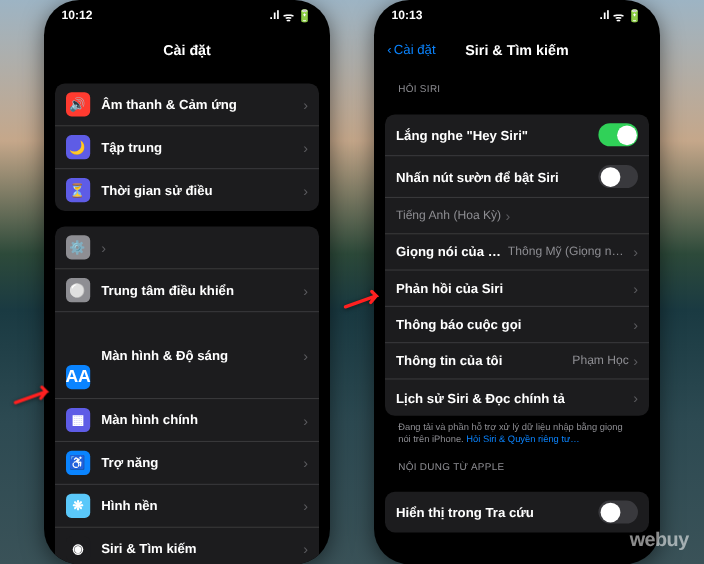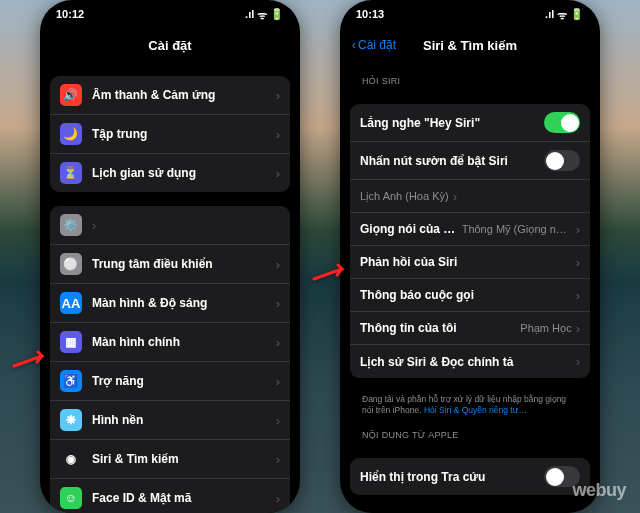--- a/index.html
+++ b/index.html
@@ -133,21 +133,21 @@
     height: 18px;
     border-radius: 50%;
     background: #fff;
     top: 1.5px;
   }
   .toggle.on::after { right: 1.5px; }
   .toggle.off::after { left: 1.5px; }
   .footer-text {
     font-size: 8.5px;
     color: #8e8e93;
-    padding: 16px 12px 0;
+    padding: 5px 12px 0;
     line-height: 1.3;
   }
   .footer-text a { color: #0a84ff; text-decoration: none; }
   .arrow {
     position: absolute;
     z-index: 10;
   }
   .arrow svg { filter: drop-shadow(0 1px 2px rgba(0,0,0,0.5)); }
   .watermark {
     position: absolute;
@@ -184,36 +184,36 @@
             <div class="row-label">Âm thanh &amp; Cảm ứng</div>
             <div class="chevron">›</div>
           </div>
           <div class="row">
             <div class="row-icon" style="background: rgb(94, 92, 230); font-size: 12px; color: rgb(255, 255, 255); font-weight: 700;">🌙</div>
             <div class="row-label">Tập trung</div>
             <div class="chevron">›</div>
           </div>
           <div class="row">
             <div class="row-icon" style="background: rgb(94, 92, 230); font-size: 12px; color: rgb(255, 255, 255); font-weight: 700;">⏳</div>
-            <div class="row-label">Lịch gian sử dụng</div>
+            <div class="row-label">Thời gian sử điều</div>
             <div class="chevron">›</div>
           </div>
         </div>
         <div class="section">
           <div class="row">
             <div class="row-icon" style="background: rgb(142, 142, 147); font-size: 12px; color: rgb(255, 255, 255); font-weight: 700;">⚙️</div>
             <div class="chevron">›</div>
           </div>
           <div class="row">
             <div class="row-icon" style="background: rgb(142, 142, 147); font-size: 12px; color: rgb(255, 255, 255); font-weight: 700;">⚪</div>
             <div class="row-label">Trung tâm điều khiển</div>
             <div class="chevron">›</div>
           </div>
           <div class="row">
-            <div class="row-icon" style="background: rgb(10, 132, 255); font-size: 13px; color: rgb(255, 255, 255); font-weight: 700;">AA</div>
+            <div class="row-icon" style="background: rgb(10, 132, 255); font-size: 16px; color: rgb(255, 255, 255); font-weight: 700; margin-top: 40px;">AA</div>
             <div class="row-label">Màn hình &amp; Độ sáng</div>
             <div class="chevron">›</div>
           </div>
           <div class="row">
             <div class="row-icon" style="background: rgb(94, 92, 230); font-size: 12px; color: rgb(255, 255, 255); font-weight: 700;">▦</div>
             <div class="row-label">Màn hình chính</div>
             <div class="chevron">›</div>
           </div>
           <div class="row">
             <div class="row-icon" style="background: rgb(10, 132, 255); font-size: 12px; color: rgb(255, 255, 255); font-weight: 700;">♿</div>
@@ -260,21 +260,21 @@
         <div class="section">
           <div class="row">
             <div class="row-label">Lắng nghe "Hey Siri"</div>
             <div class="toggle on"></div>
           </div>
           <div class="row">
             <div class="row-label">Nhấn nút sườn để bật Siri</div>
             <div class="toggle off"></div>
           </div>
           <div class="row">
-            <div class="row-value">Lịch Anh (Hoa Kỳ)</div>
+            <div class="row-value">Tiếng Anh (Hoa Kỳ)</div>
             <div class="chevron">›</div>
           </div>
           <div class="row">
             <div class="row-label">Giọng nói của Siri</div>
             <div class="row-value">Thông Mỹ (Giọng nó…</div>
             <div class="chevron">›</div>
           </div>
           <div class="row">
             <div class="row-label">Phản hồi của Siri</div>
             <div class="chevron">›</div>

